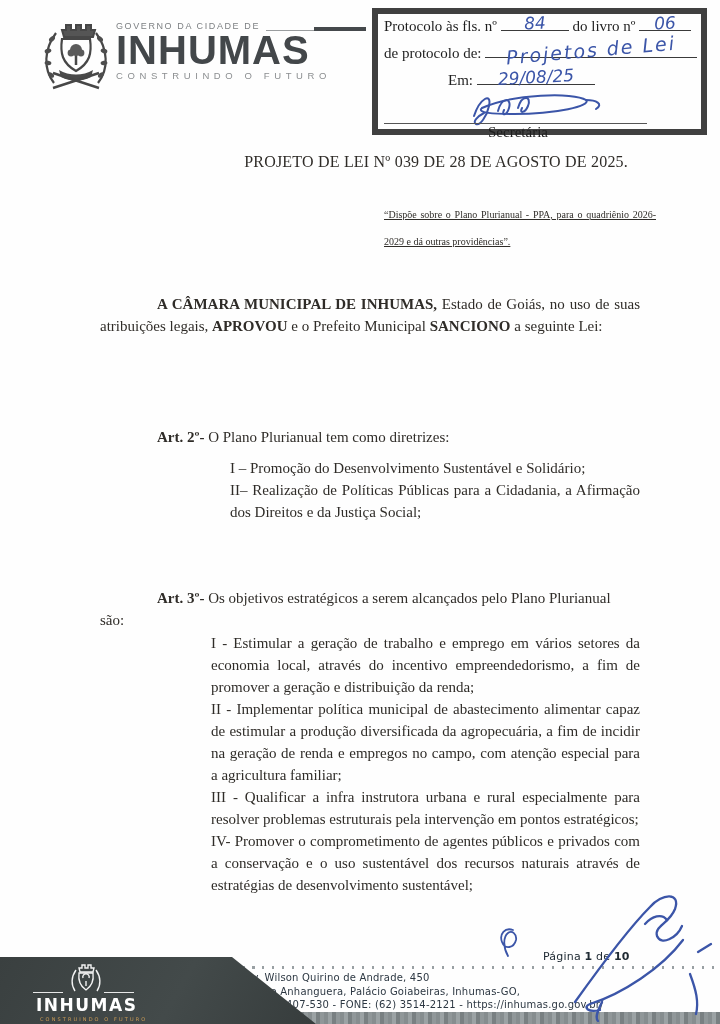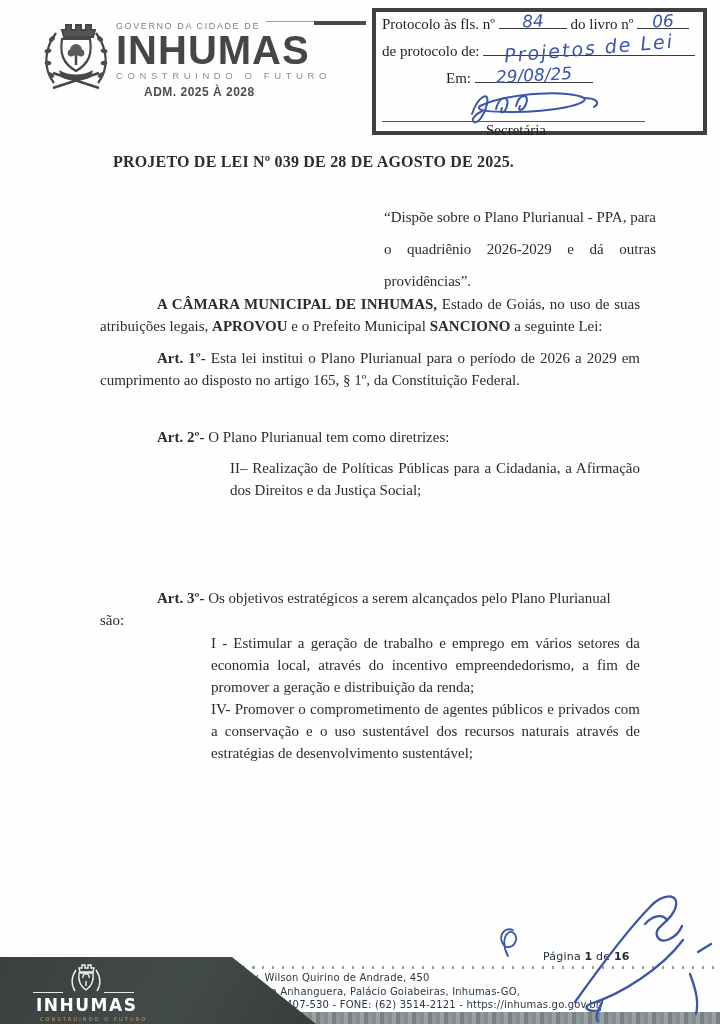--- a/index.html
+++ b/index.html
@@ -5,50 +5,50 @@
   html,body{margin:0;padding:0;background:#e8e8e8;}
   .page{
     position:relative;width:720px;height:1024px;margin:0 auto;
     background:#fefefe;overflow:hidden;
     font-family:"Liberation Serif",serif;color:#2f2c28;
   }
   
   .brand{position:absolute;left:40px;top:13px;width:330px;display:flex;}
   .crest{flex:0 0 72px;}
   .brand-text{margin-left:4px;padding-top:8px;width:250px;}
-  .brand-top{display:flex;align-items:flex-start;font-family:"Liberation Sans",sans-serif;
+  .brand-top{display:flex;align-items:flex-end;font-family:"Liberation Sans",sans-serif;
     font-size:9px;letter-spacing:1.6px;color:#7d8083;white-space:nowrap;}
   .brand-top .rule{flex:1;height:1px;background:#9a9d9f;margin:0 0 0 6px;}
   .brand-top .rule-bold{width:52px;height:4px;background:#45494c;}
   .brand-name{font-family:"Liberation Sans",sans-serif;font-weight:bold;font-size:40px;
     line-height:36px;color:#43474a;letter-spacing:1px;margin-top:1px;}
   .brand-slogan{font-family:"Liberation Sans",sans-serif;font-size:9.5px;color:#8b8e90;
     letter-spacing:4.6px;margin-top:2px;white-space:nowrap;}
   .brand-adm{font-family:"Liberation Sans",sans-serif;font-weight:bold;font-size:12px;
     color:#4a4e51;margin:4px 0 0 28px;letter-spacing:.5px;}
   
   .protocol{position:absolute;left:372px;top:8px;width:335px;height:127px;
-    border:4px solid #404040;box-sizing:border-box;font-size:15px;color:#1e1e1e;}
+    border:6px solid #404040;box-sizing:border-box;font-size:15px;color:#1e1e1e;}
   .p-row{position:absolute;left:6px;right:6px;white-space:nowrap;}
   .p-r1{top:4px;}
   .p-r2{top:31px;}
   .p-r3{top:58px;left:70px;}
   .blank{display:inline-block;border-bottom:1.5px solid #3a3a3a;position:relative;vertical-align:baseline;}
   .b1{width:68px;} .b2{width:52px;} .b3{width:212px;} .b4{width:118px;}
   .ink{color:#3b55a8;font-family:"DejaVu Sans",sans-serif;font-style:italic;}
   .hw{position:absolute;left:0;right:0;text-align:center;bottom:-3px;font-size:17px;transform:rotate(-3deg);}
   .hw-big{font-size:19px;letter-spacing:2px;bottom:-4px;transform:rotate(-5deg);}
   .p-sigline{position:absolute;left:6px;top:109px;width:263px;border-top:1.5px solid #555;}
   .p-sigsvg{position:absolute;left:86px;top:72px;}
   .p-sec{position:absolute;left:60px;top:110px;width:160px;text-align:center;font-size:15px;}
   
-  .doc-title{position:absolute;left:113px;top:153px;width:540px;text-align:left;
-    font-weight:bold;font-size:16px;letter-spacing:.2px;}
+  .doc-title{position:absolute;left:88px;top:153px;width:540px;text-align:right;
+    font-weight:normal;font-size:16px;letter-spacing:.2px;}
   .epigraph{position:absolute;left:384px;top:201px;width:272px;text-align:justify;
-    font-size:15px;line-height:32px;}
+    font-size:10px;line-height:27px;text-decoration:underline;}
   .para{position:absolute;font-size:15px;line-height:22px;text-align:justify;}
   .preamble{left:100px;top:293px;width:540px;text-indent:57px;}
   .art1{left:100px;top:347px;width:540px;text-indent:57px;}
   .art2h{left:100px;top:426px;width:540px;text-indent:57px;font-family:Liberation Serif, serif;}
   .items1{left:230px;top:457px;width:410px;}
   .art3l1{left:100px;top:587px;text-indent:57px;white-space:nowrap;text-align:right;}
   .art3l2{left:100px;top:609px;}
   .items2{left:211px;top:632px;width:429px;}
   .b{font-weight:bold;}
   
@@ -109,21 +109,20 @@
       </svg>
     </div>
     <div class="brand-text">
       <div class="brand-top">
         <span>GOVERNO DA CIDADE DE</span>
         <span class="rule"></span>
         <span class="rule-bold"></span>
       </div>
       <div class="brand-name">INHUMAS</div>
       <div class="brand-slogan">CONSTRUINDO O FUTURO</div>
-      <div class="brand-adm">ADM. 2025 À 2028</div>
     </div>
   </div>
 
   <div class="protocol">
     <div class="p-row p-r1">
       <span>Protocolo às fls. nº</span>
       <span class="blank b1"><span class="hw ink">84</span></span>
       <span>do livro nº</span>
       <span class="blank b2"><span class="hw ink">06</span></span>
     </div>
@@ -147,47 +146,49 @@
     <div class="p-sigline"></div>
     <div class="p-sec">Secretária</div>
   </div>
 
   <div class="doc-title">PROJETO DE LEI Nº 039 DE 28 DE AGOSTO DE 2025.</div>
 
   <div class="epigraph">“Dispõe sobre o Plano Plurianual - PPA, para o quadriênio 2026-2029 e dá outras providências”.</div>
 
   <div class="para preamble"><span class="b">A CÂMARA MUNICIPAL DE INHUMAS,</span><span> Estado de Goiás, no uso de suas atribuições legais, </span><span class="b">APROVOU</span><span> e o Prefeito Municipal </span><span class="b">SANCIONO</span><span> a seguinte Lei:</span></div>
 
-  <div class="para art1"><span class="b">Art. 1º-</span><span> Esta lei institui o Plano Plurianual para o período de 2026 a 2029 em cumprimento ao disposto no artigo 165, § 1º, da Constituição Federal.</span></div>
 
   <div class="para art2h"><span class="b">Art. 2º-</span><span> O Plano Plurianual tem como diretrizes:</span></div>
 
   <div class="para items1">
+    <div>I – Promoção do Desenvolvimento Sustentável e Solidário;</div>
     <div>II– Realização de Políticas Públicas para a Cidadania, a Afirmação dos Direitos e da Justiça Social;</div>
   </div>
 
   <div class="para art3l1"><span class="b">Art. 3º-</span><span> Os objetivos estratégicos a serem alcançados pelo Plano Plurianual</span></div>
   <div class="para art3l2">são:</div>
 
   <div class="para items2">
     <div>I - Estimular a geração de trabalho e emprego em vários setores da economia local, através do incentivo empreendedorismo, a fim de promover a geração e distribuição da renda;</div>
+    <div>II - Implementar política municipal de abastecimento alimentar capaz de estimular a produção diversificada da agropecuária, a fim de incidir na geração de renda e empregos no campo, com atenção especial para a agricultura familiar;</div>
+    <div>III - Qualificar a infra instrutora urbana e rural especialmente para resolver problemas estruturais pela intervenção em pontos estratégicos;</div>
     <div>IV- Promover o comprometimento de agentes públicos e privados com a conservação e o uso sustentável dos recursos naturais através de estratégias de desenvolvimento sustentável;</div>
   </div>
 
   <div class="pmark">
     <svg width="26" height="34" viewBox="0 0 26 34">
       <path d="M17,5 C9,2 3,9 6,17 C9,25 18,23 20,15 C21,9 16,5 12,8 C7,12 7,22 12,31" stroke="#3b55a8" stroke-width="1.8" fill="none" stroke-linecap="round"></path>
     </svg>
   </div>
 
   <div class="pagelabel">
     <span>Página</span>
     <span class="n">1</span>
     <span>de</span>
-    <span class="n">16</span>
+    <span class="n">10</span>
   </div>
 
   <div class="paraph">
     <svg width="170" height="140" viewBox="0 0 170 140">
       <g stroke="#3b55a8" stroke-width="2.3" fill="none" stroke-linecap="round">
         <path d="M25,120 C50,85 80,45 100,25 C112,11 131,10 125,27 C119,42 104,44 107,54 C111,64 127,56 132,44"></path>
         <path d="M95,42 C102,34 112,31 117,38"></path>
         <path d="M133,58 C112,86 72,112 40,122 C32,125 38,131 50,128"></path>
         <path d="M148,70 L161,62"></path>
         <path d="M52,120 C47,130 45,136 48,139"></path>

